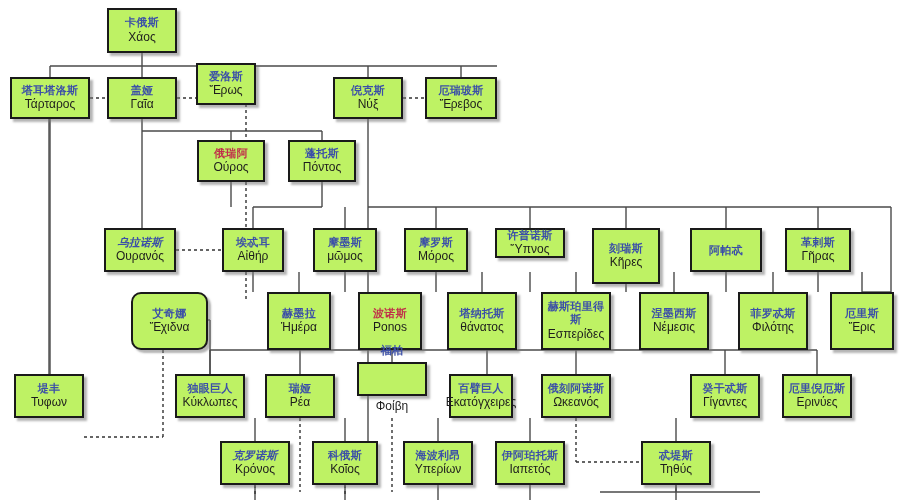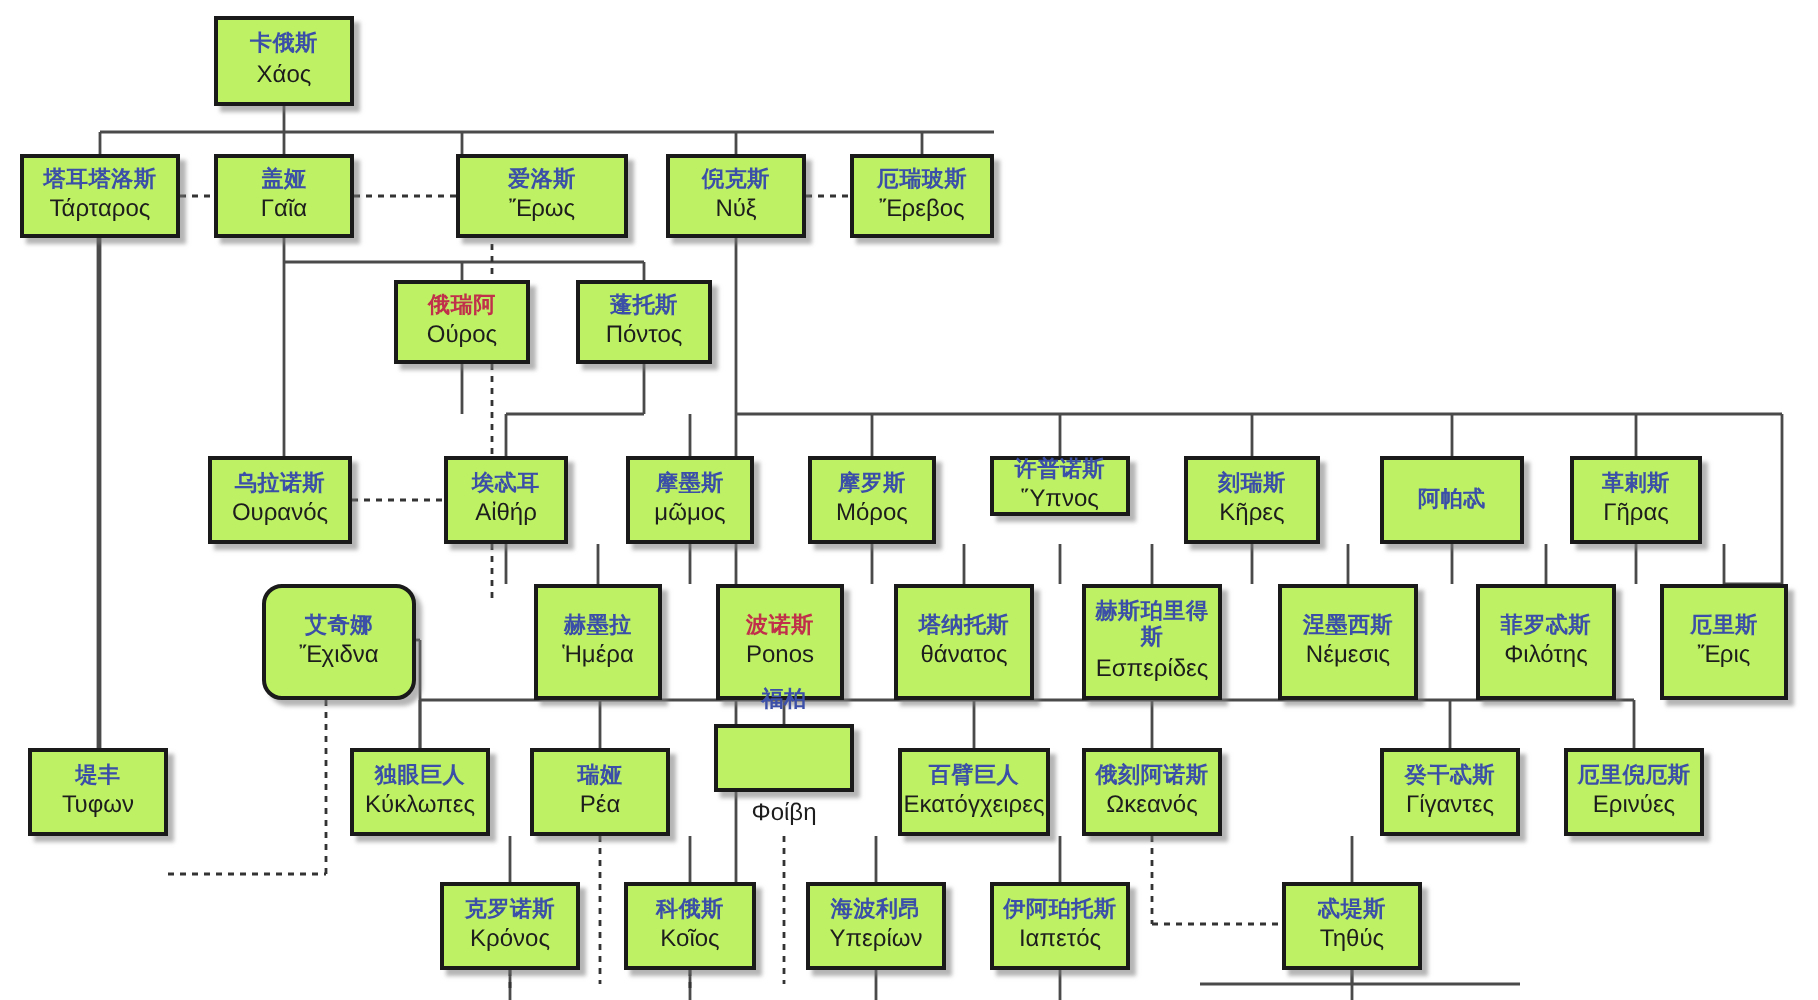--- a/index.html
+++ b/index.html
@@ -32,21 +32,21 @@
     text-align:center;
     white-space:normal;
   }
   .gr{
     color:#1d1d1d;
     font-size:12px;
     text-align:center;
     margin-top:2px;
   }
   .node.red .cn{color:#c0304a;}
-  .node.italic .cn{}
+  .node.italic .cn{font-style:italic;}
 </style>
 </head>
 <body>
 
 <div id="stage">
 
   <svg id="wires" viewBox="0 0 909 500" preserveAspectRatio="none">
     <g id="solid-layer" fill="none" stroke="#4a4a4a" stroke-width="1.4">
         <path d="M142,53 L142,66"></path>
         <path d="M50,66 L497,66"></path>
@@ -135,21 +135,21 @@
         <div class="gr">Χάος</div>
       </div>
       <div class="node" style="left: 10px; top: 77px; width: 80px; height: 42px;">
         <div class="cn">塔耳塔洛斯</div>
         <div class="gr">Τάρταρος</div>
       </div>
       <div class="node" style="left: 107px; top: 77px; width: 70px; height: 42px;">
         <div class="cn">盖娅</div>
         <div class="gr">Γαῖα</div>
       </div>
-      <div class="node" style="left: 196px; top: 77px; width: 86px; height: 42px; margin-left: 32px;">
+      <div class="node" style="left: 196px; top: 63px; width: 60px; height: 42px;">
         <div class="cn">爱洛斯</div>
         <div class="gr">Ἔρως</div>
       </div>
       <div class="node" style="left: 333px; top: 77px; width: 70px; height: 42px;">
         <div class="cn">倪克斯</div>
         <div class="gr">Νύξ</div>
       </div>
       <div class="node" style="left: 425px; top: 77px; width: 72px; height: 42px;">
         <div class="cn">厄瑞玻斯</div>
         <div class="gr">Ἔρεβος</div>
@@ -175,21 +175,21 @@
         <div class="gr">μῶμος</div>
       </div>
       <div class="node" style="left: 404px; top: 228px; width: 64px; height: 44px;">
         <div class="cn">摩罗斯</div>
         <div class="gr">Μόρος</div>
       </div>
       <div class="node" style="left: 495px; top: 228px; width: 70px; height: 30px;">
         <div class="cn">许普诺斯</div>
         <div class="gr">Ὕπνος</div>
       </div>
-      <div class="node" style="left: 592px; top: 228px; width: 68px; height: 44px;">
+      <div class="node" style="left: 592px; top: 228px; width: 68px; height: 56px;">
         <div class="cn">刻瑞斯</div>
         <div class="gr">Κῆρες</div>
       </div>
       <div class="node noGreek" style="left: 690px; top: 228px; width: 72px; height: 44px;">
         <div class="cn">阿帕忒</div>
       </div>
       <div class="node" style="left: 785px; top: 228px; width: 66px; height: 44px;">
         <div class="cn">革剌斯</div>
         <div class="gr">Γῆρας</div>
       </div>
@@ -234,21 +234,21 @@
         <div class="gr">Κύκλωπες</div>
       </div>
       <div class="node" style="left: 265px; top: 374px; width: 70px; height: 44px;">
         <div class="cn">瑞娅</div>
         <div class="gr">Ρέα</div>
       </div>
       <div class="node" style="left: 357px; top: 362px; width: 70px; height: 34px; gap: 42px;">
         <div class="cn">福柏</div>
         <div class="gr">Φοίβη</div>
       </div>
-      <div class="node" style="left: 449px; top: 374px; width: 76px; height: 44px;">
+      <div class="node" style="left: 449px; top: 374px; width: 64px; height: 44px;">
         <div class="cn">百臂巨人</div>
         <div class="gr">Εκατόγχειρες</div>
       </div>
       <div class="node" style="left: 541px; top: 374px; width: 70px; height: 44px;">
         <div class="cn">俄刻阿诺斯</div>
         <div class="gr">Ωκεανός</div>
       </div>
       <div class="node" style="left: 690px; top: 374px; width: 70px; height: 44px;">
         <div class="cn">癸干忒斯</div>
         <div class="gr">Γίγαντες</div>

